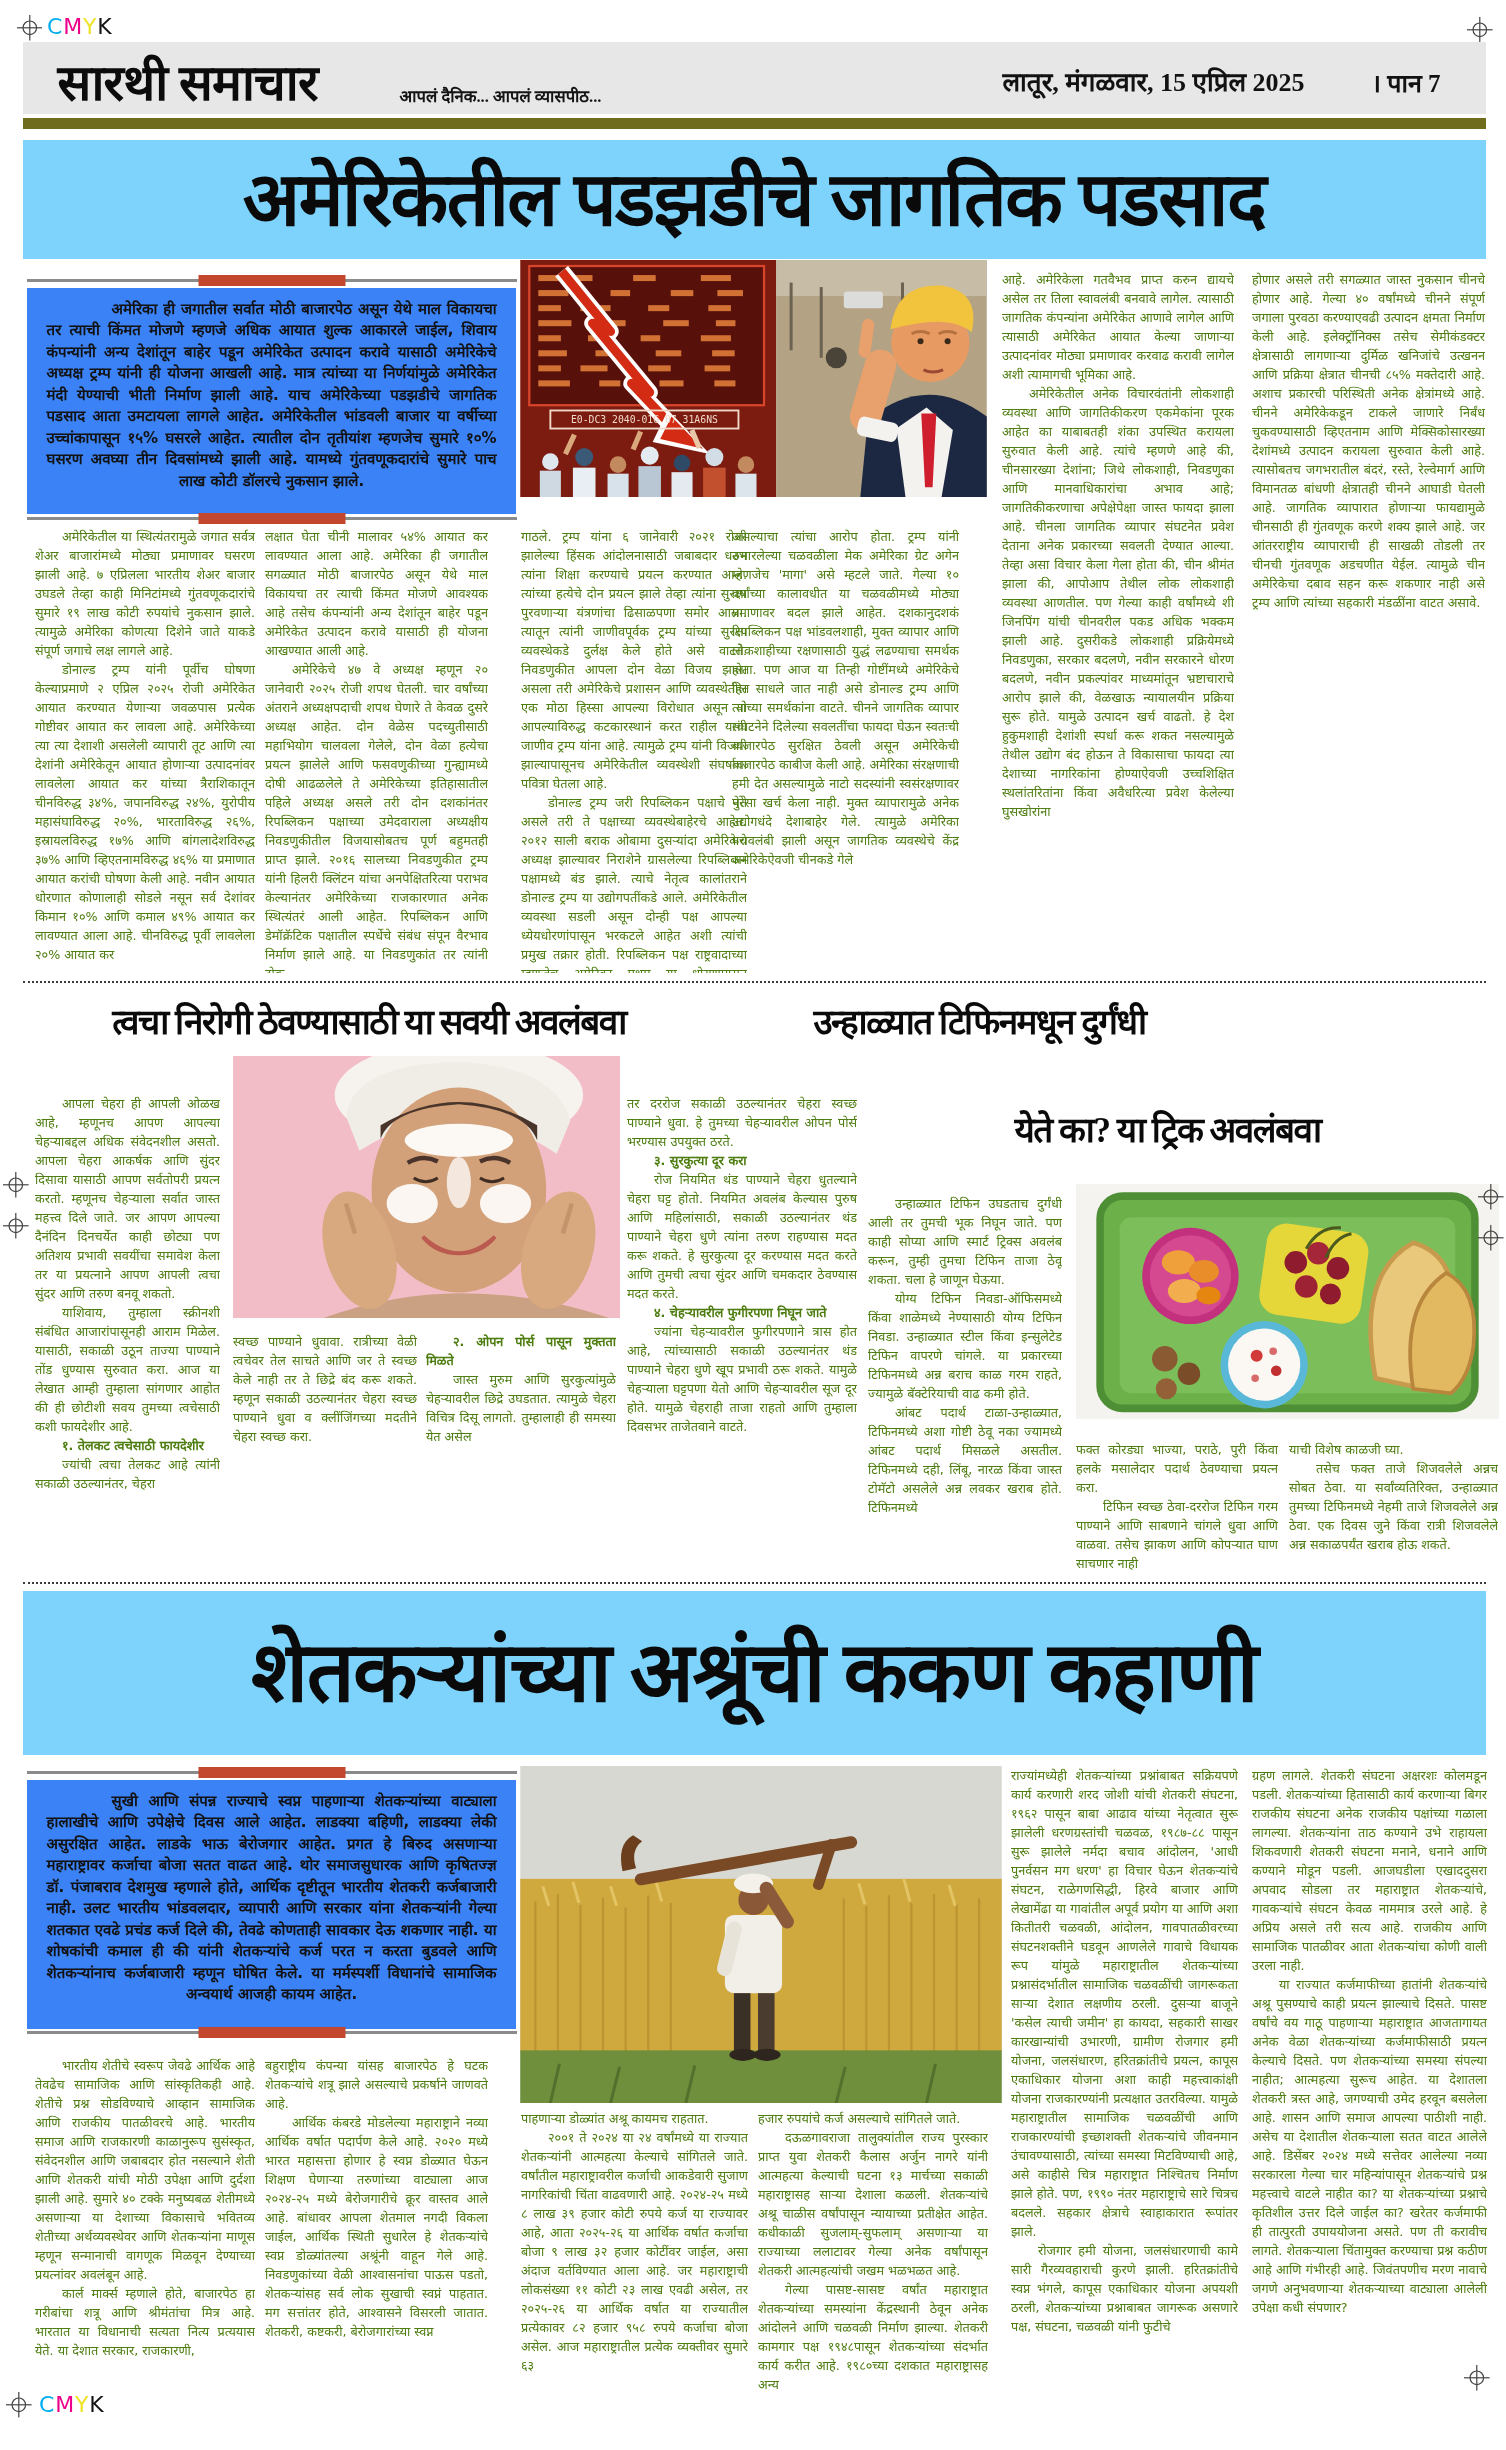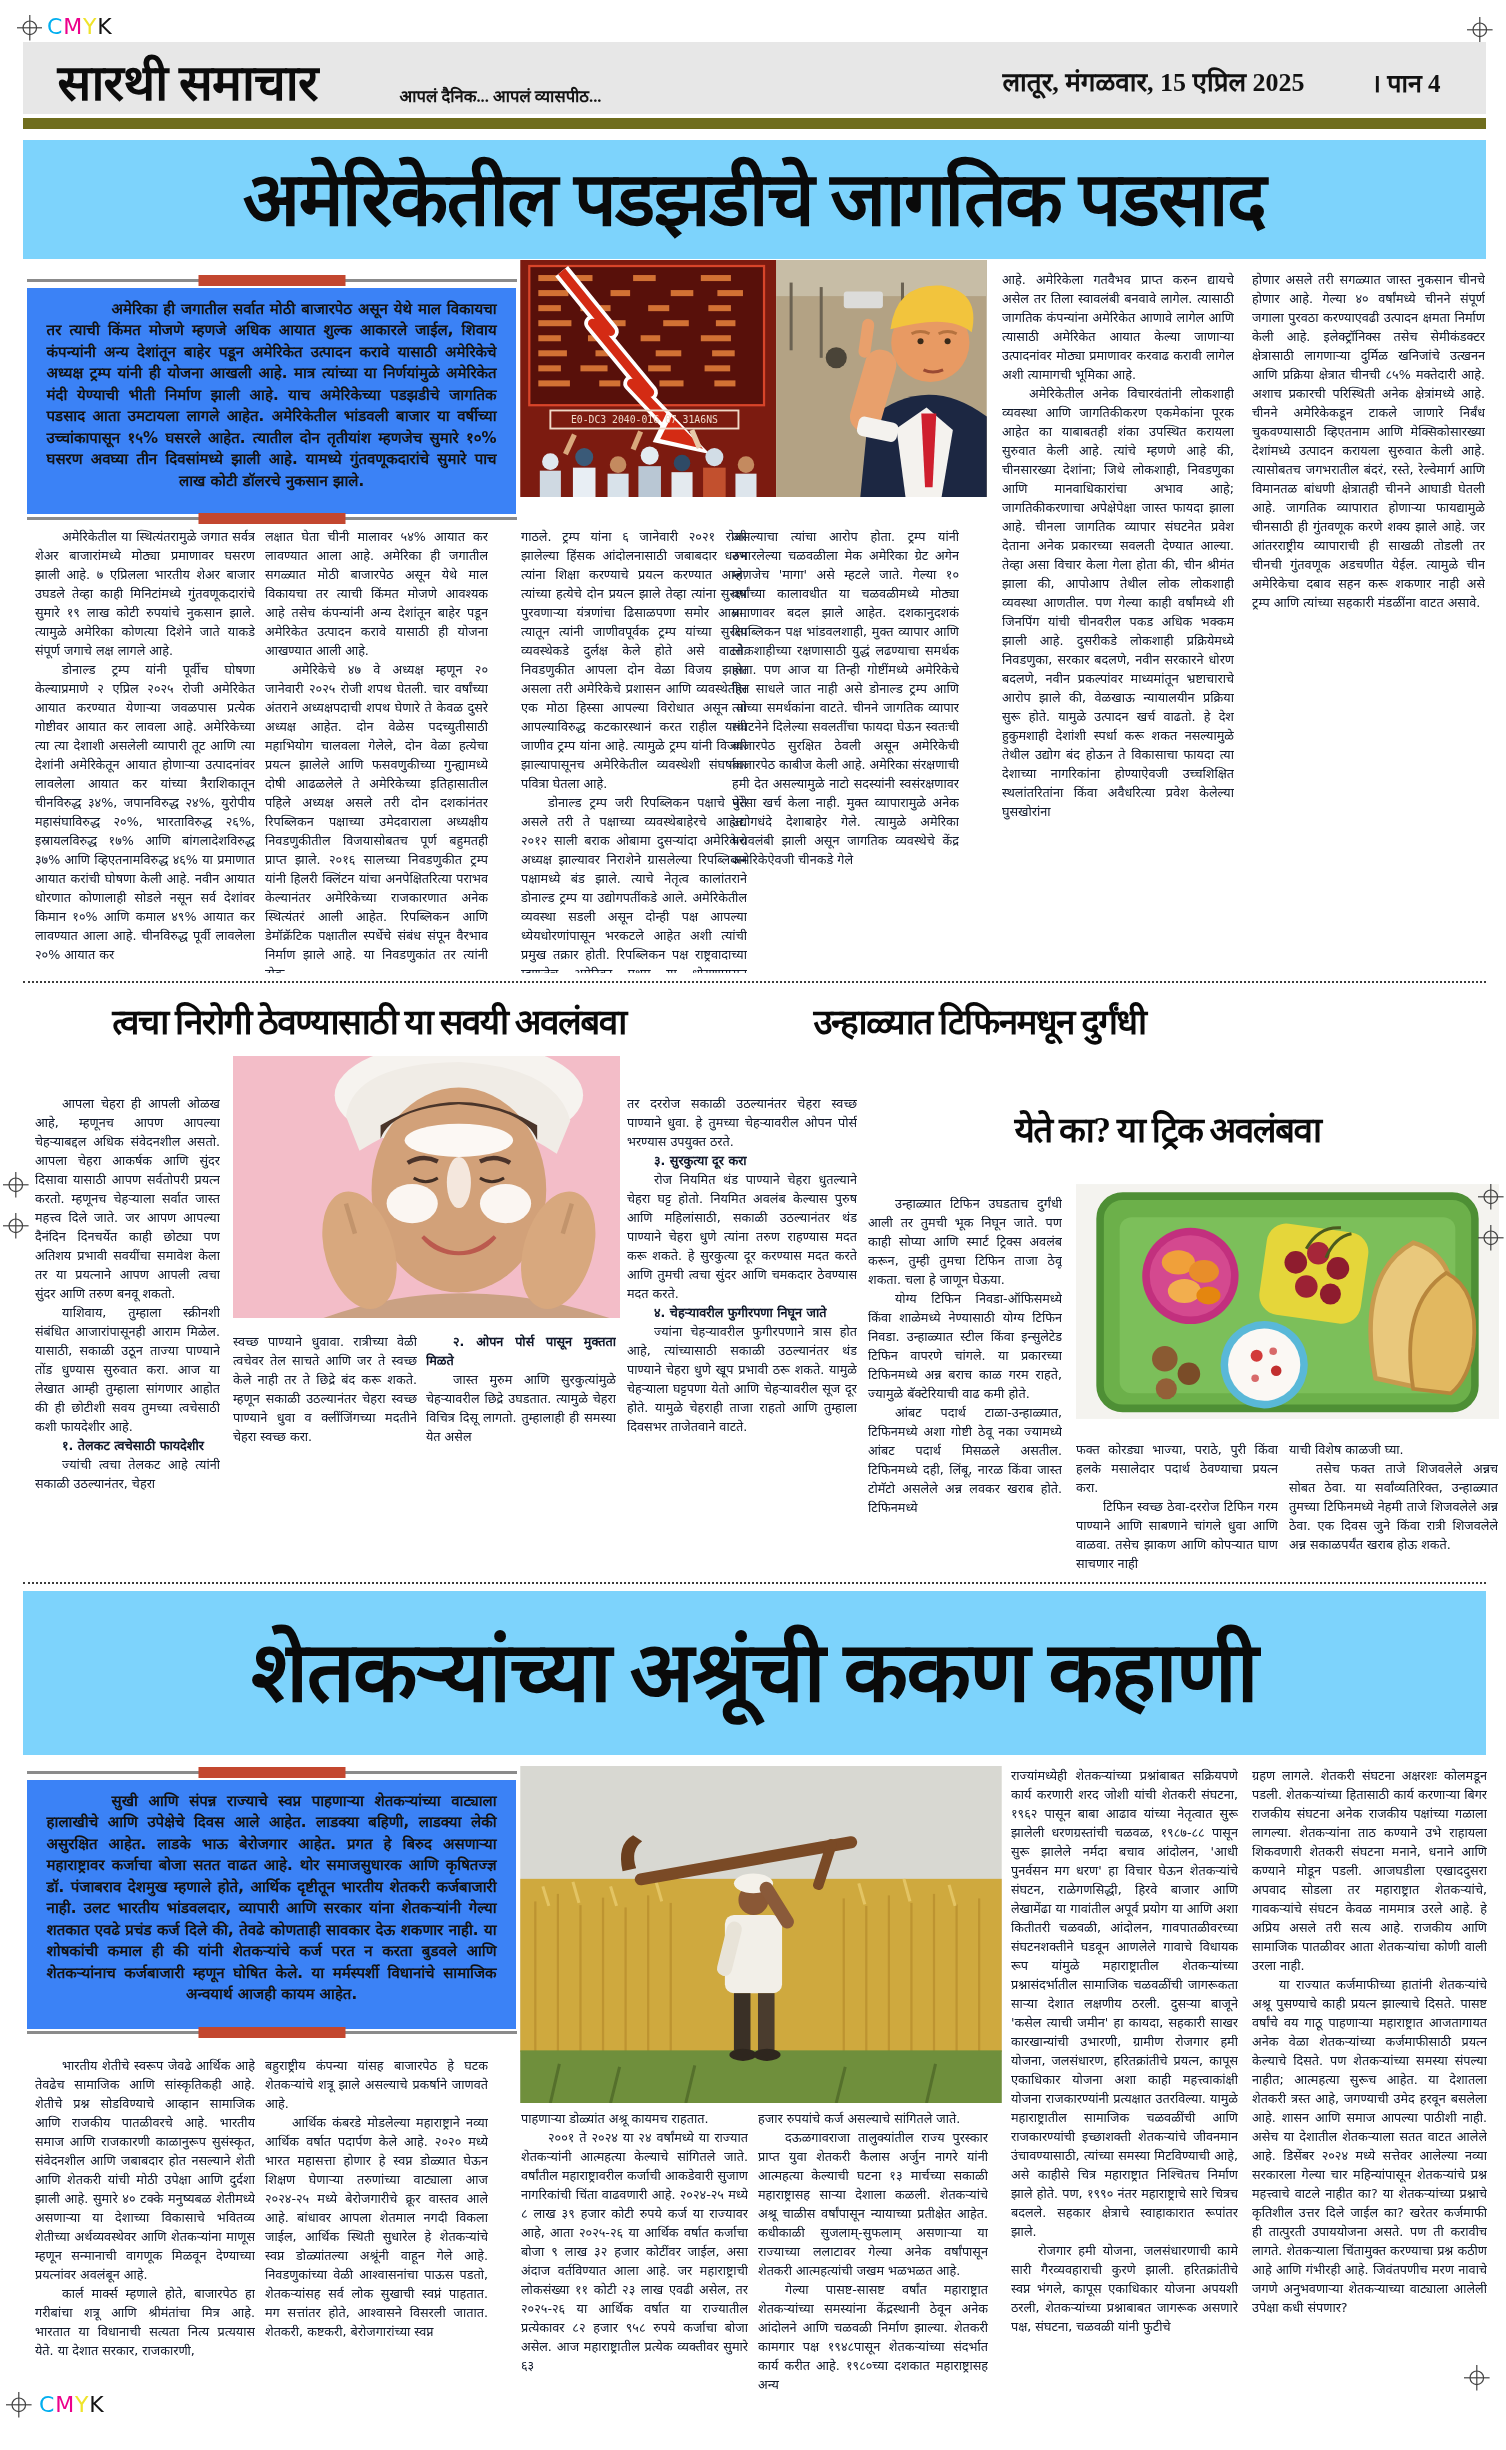--- a/index.html
+++ b/index.html
@@ -14,21 +14,21 @@
   .masthead{left:22.6px;top:42px;width:1463px;height:72px;background:#e7e7e7;}
   .np-title{position:absolute;left:35px;top:4.5px;font-size:50px;font-weight:700;letter-spacing:-0.8px;color:#0b0b0b;white-space:nowrap;}
   .np-tagline{position:absolute;left:377px;top:42px;font-size:16.6px;font-weight:700;color:#141414;white-space:nowrap;}
   .np-dateline{position:absolute;right:181px;top:21px;font-size:26px;font-weight:700;white-space:nowrap;}
   .np-page{position:absolute;right:45px;top:22.6px;font-size:25px;font-weight:700;white-space:nowrap;}
   .olivebar{left:22.6px;top:118px;width:1463px;height:11.3px;background:#6f6d1d;}
   
   .band{background:#7dd3fc;}
   .headline{font-weight:700;color:#0a0a0a;white-space:nowrap;text-align:center;letter-spacing:-1.5px;overflow:hidden;}
   
-  .col{position:absolute;text-align:justify;font-size:12.7px;line-height:19px;overflow:hidden;color:#0f172a;}
+  .col{position:absolute;text-align:justify;font-size:12.7px;line-height:19px;overflow:hidden;color:#4d7c0f;}
   .col p{margin:0;text-indent:27px;}
   .col[data-cont] p:first-child{text-indent:0;}
   .col p.subhead{font-weight:700;}
   
   .leadbox{position:absolute;background:#3b82f6;font-weight:700;font-size:15px;line-height:21.5px;
            padding:10.5px 19.6px 6px 19.6px;text-align:justify;overflow:hidden;}
   .leadbox p{margin:0;text-indent:65px;text-align-last:center;}
   .rule{position:absolute;height:3px;background:#8b8b8b;}
   .rule .redseg{position:absolute;left:50%;transform:translateX(-50%);top:-3.8px;height:10.5px;width:147px;background:#c3472f;}
   .dotted{position:absolute;border-top:2.3px dotted #3c3c3c;height:0;}
@@ -55,21 +55,21 @@
         <circle cx="17" cy="17" r="9" fill="none" stroke="#444" stroke-width="1.6"></circle>
         <line x1="17" y1="0" x2="17" y2="34" stroke="#444" stroke-width="1.6"></line>
         <line x1="0" y1="17" x2="34" y2="17" stroke="#444" stroke-width="1.6"></line>
       </svg>
   </span>
 
   <div class="abs masthead">
     <div class="np-title">सारथी समाचार</div>
     <div class="np-tagline">आपलं दैनिक... आपलं व्यासपीठ...</div>
     <div class="np-dateline">लातूर, मंगळवार, 15 एप्रिल 2025</div>
-    <div class="np-page">। पान 4</div>
+    <div class="np-page">। पान 7</div>
   </div>
   <div class="abs olivebar"></div>
 
   <div class="abs band headline" style="left:22.6px;top:140px;width:1463px;height:119px;font-size:75px;line-height:119px;">अमेरिकेतील पडझडीचे जागतिक पडसाद</div>
 
   <div class="rule" style="left:27px;top:279px;width:490px;">
       <span class="redseg"></span>
     </div>
   <div class="leadbox" style="left:27px;top:288px;width:450px;height:209px;">
     <p>अमेरिका ही जगातील सर्वात मोठी बाजारपेठ असून येथे माल विकायचा तर त्याची किंमत मोजणे म्हणजे अधिक आयात शुल्क आकारले जाईल, शिवाय कंपन्यांनी अन्य देशांतून बाहेर पडून अमेरिकेत उत्पादन करावे यासाठी अमेरिकेचे अध्यक्ष ट्रम्प यांनी ही योजना आखली आहे. मात्र त्यांच्या या निर्णयांमुळे अमेरिकेत मंदी येण्याची भीती निर्माण झाली आहे. याच अमेरिकेच्या पडझडीचे जागतिक पडसाद आता उमटायला लागले आहेत. अमेरिकेतील भांडवली बाजार या वर्षीच्या उच्चांकापासून १५% घसरले आहेत. त्यातील दोन तृतीयांश म्हणजेच सुमारे १०% घसरण अवघ्या तीन दिवसांमध्ये झाली आहे. यामध्ये गुंतवणूकदारांचे सुमारे पाच लाख कोटी डॉलरचे नुकसान झाले.</p>

